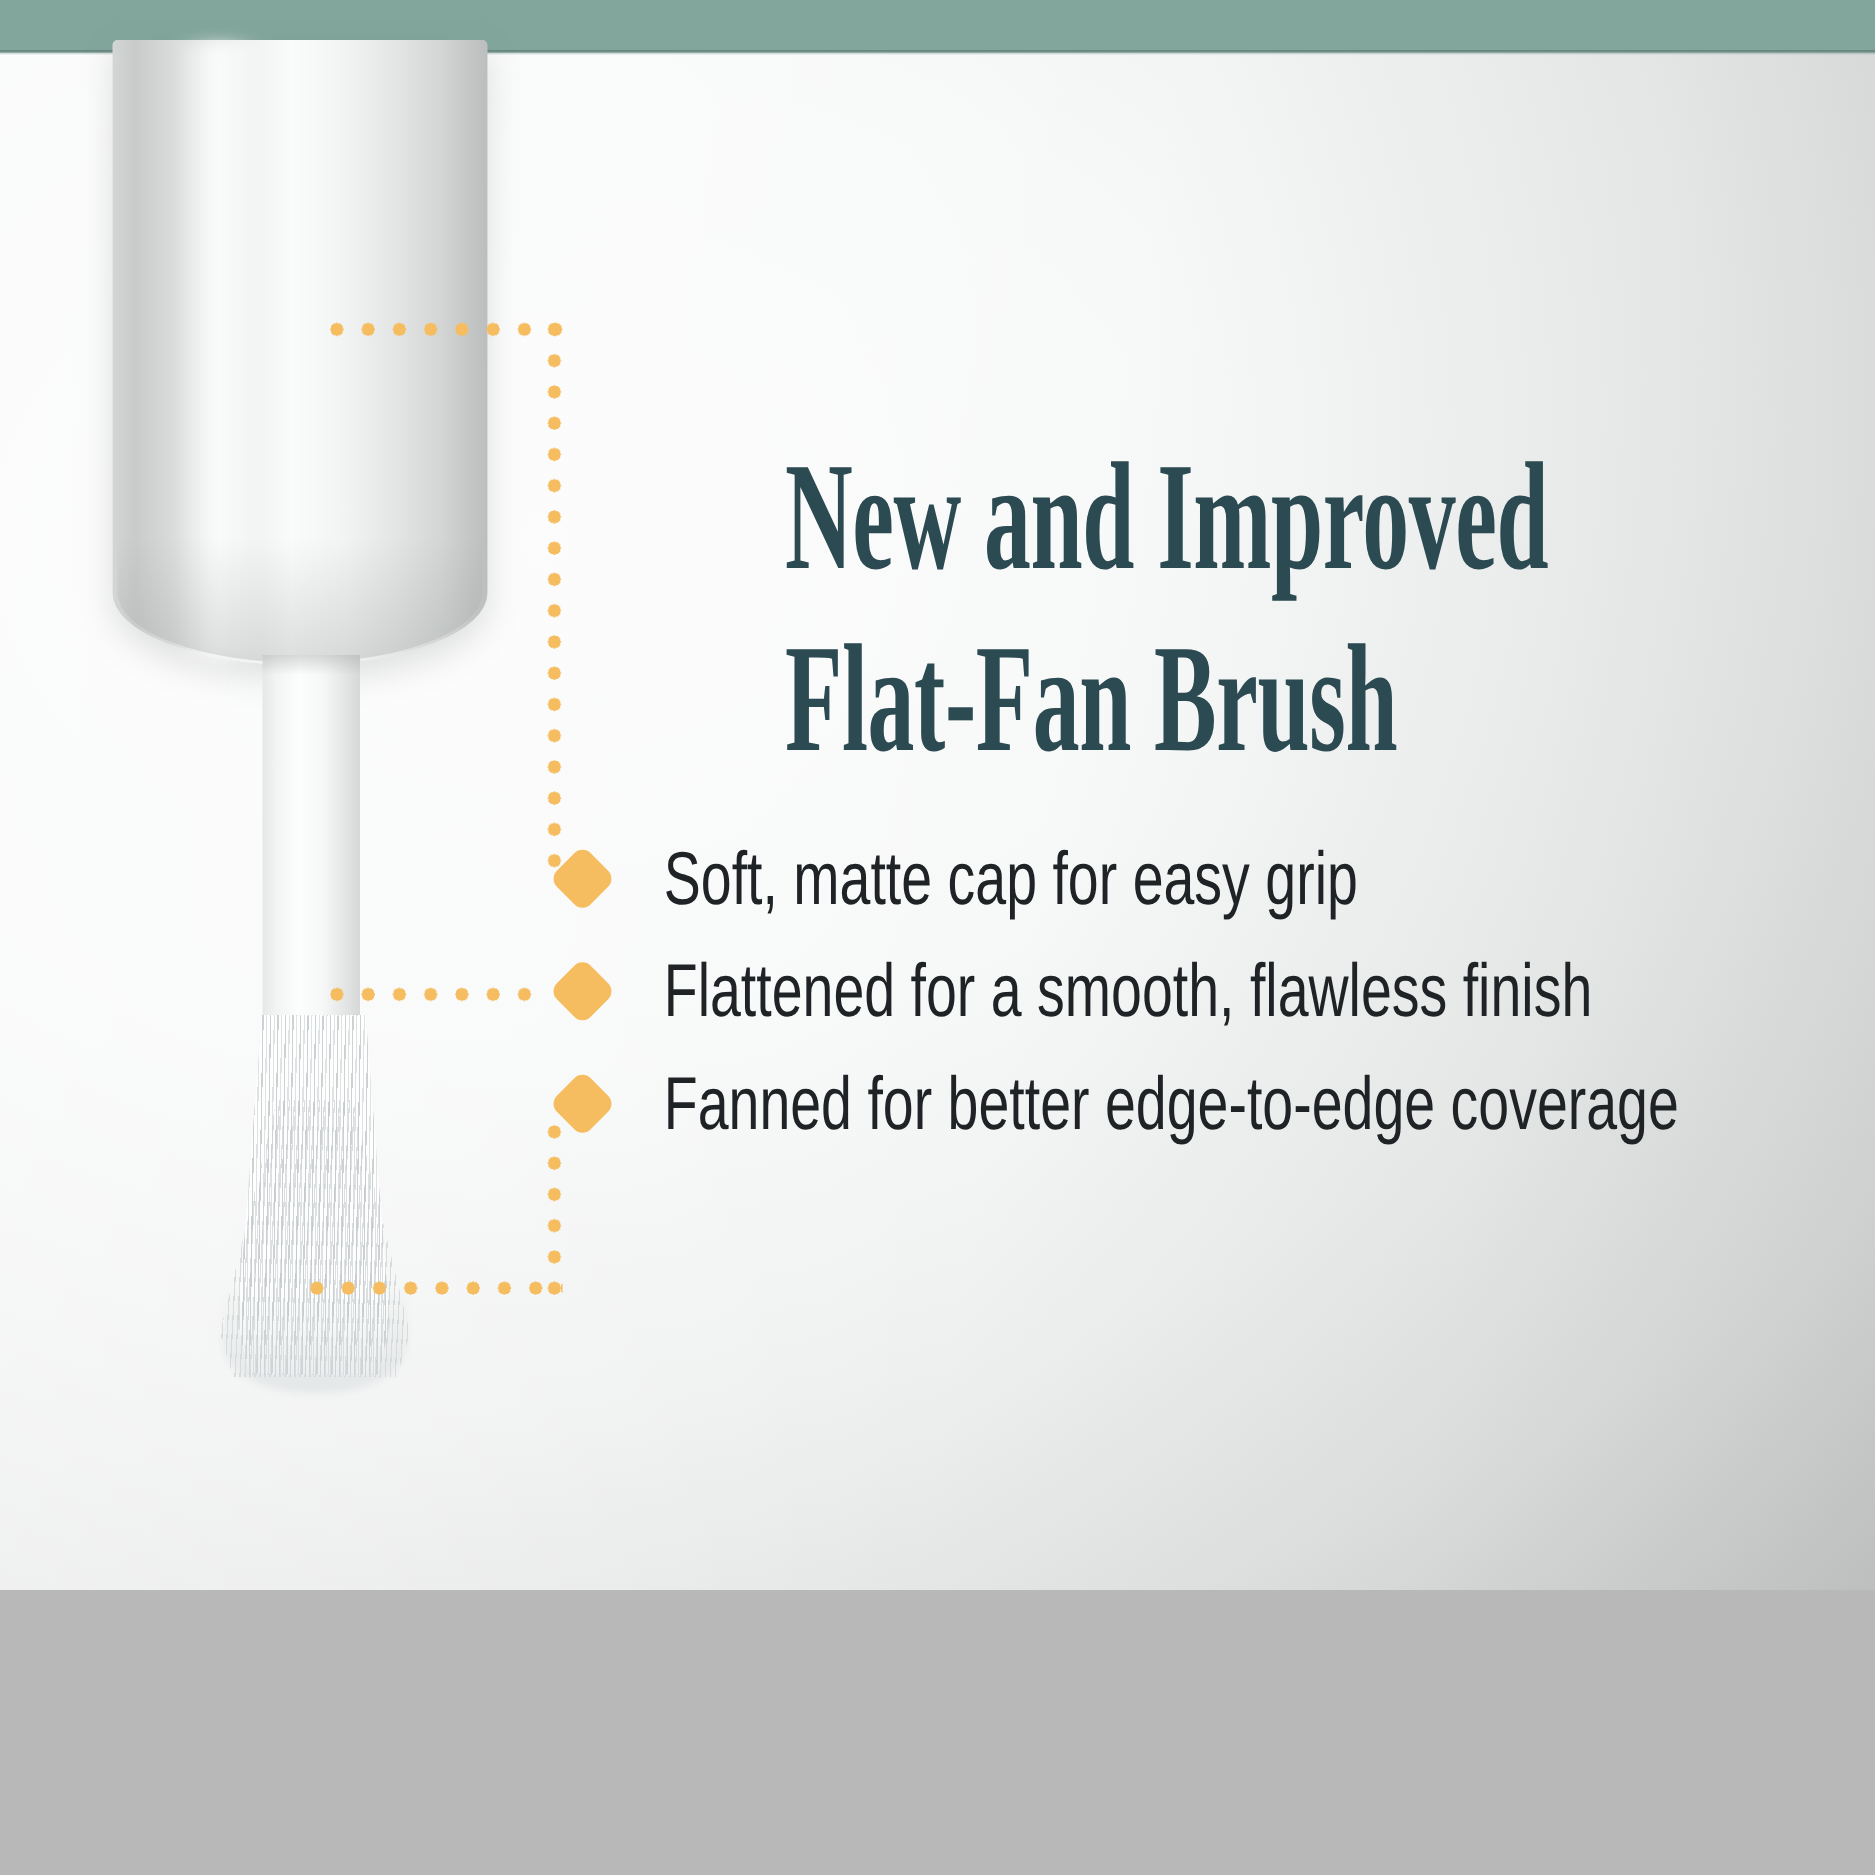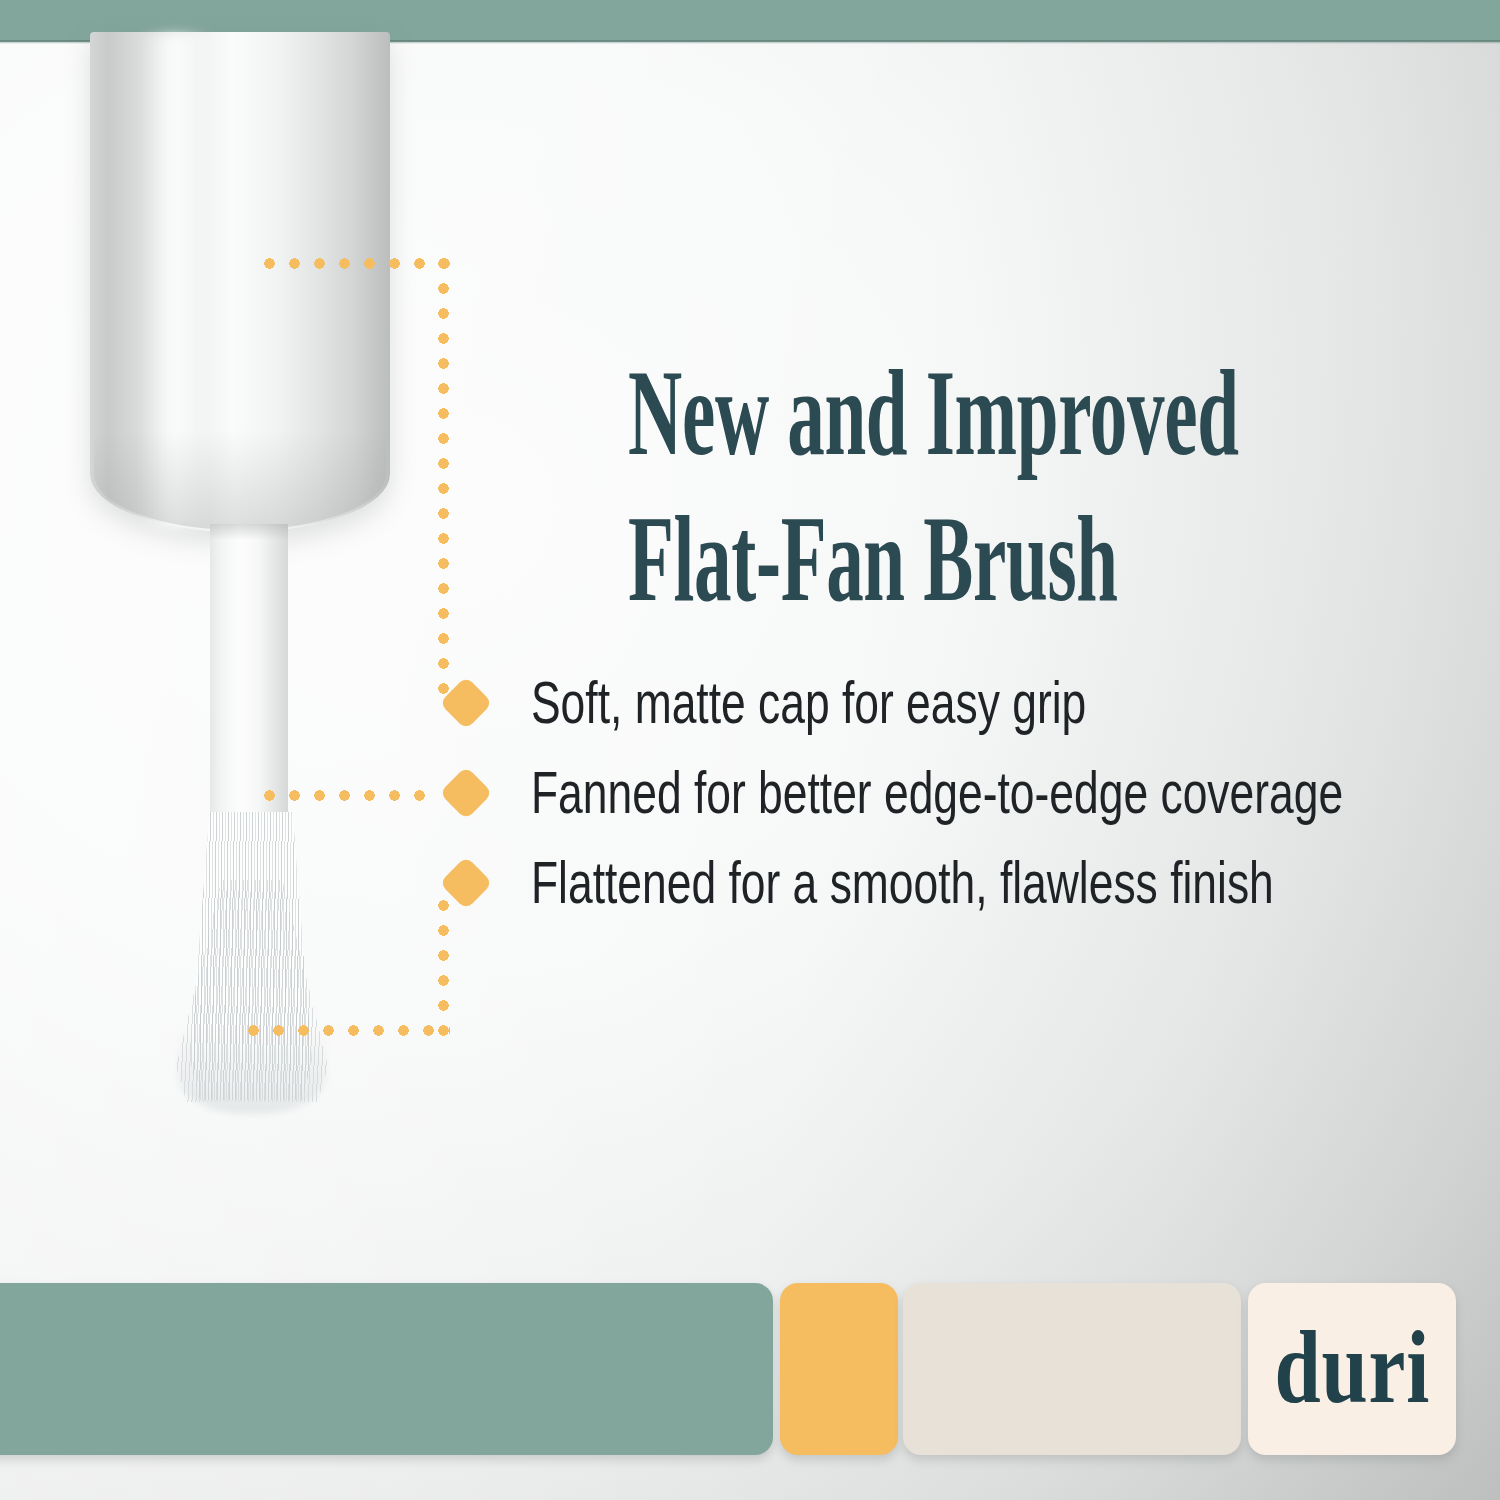--- a/index.html
+++ b/index.html
@@ -4,21 +4,21 @@
 <style>
   html, body {
     margin: 0;
     padding: 0;
     background: #b8b8b8;
   }
 
   #stage {
     position: relative;
     width: 1500px;
-    height: 1500px;
+    height: 1272px;
     overflow: hidden;
     font-family: "Liberation Sans", sans-serif;
     background: #7dd3fc;
   }
 
   
   .bg-base {
     position: absolute;
     inset: 0;
     background:
@@ -268,26 +268,26 @@
 
   <div class="bullets">
 
     <div class="bullet-row">
       <span class="diamond"></span>
       <span class="bullet-text">Soft, matte cap for easy grip</span>
     </div>
 
     <div class="bullet-row">
       <span class="diamond"></span>
-      <span class="bullet-text">Fanned for better edge-to-edge coverage</span>
+      <span class="bullet-text">Flattened for a smooth, flawless finish</span>
     </div>
 
     <div class="bullet-row">
       <span class="diamond"></span>
-      <span class="bullet-text">Flattened for a smooth, flawless finish</span>
+      <span class="bullet-text">Fanned for better edge-to-edge coverage</span>
     </div>
 
   </div>
 
   <div class="footer">
     <div class="block sage"></div>
     <div class="block amber"></div>
     <div class="block beige"></div>
     <div class="block cream"></div>
     <div class="logo">

